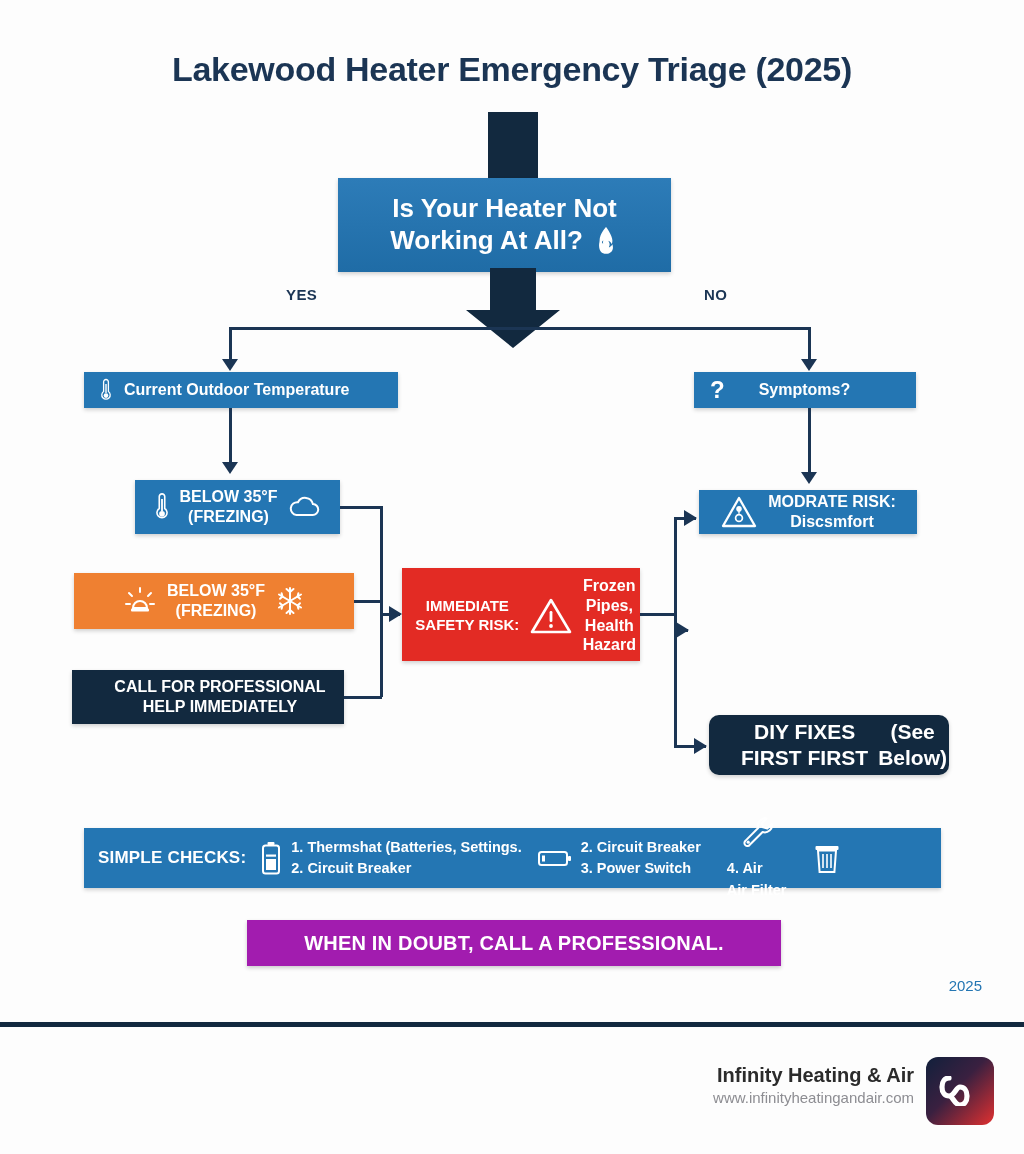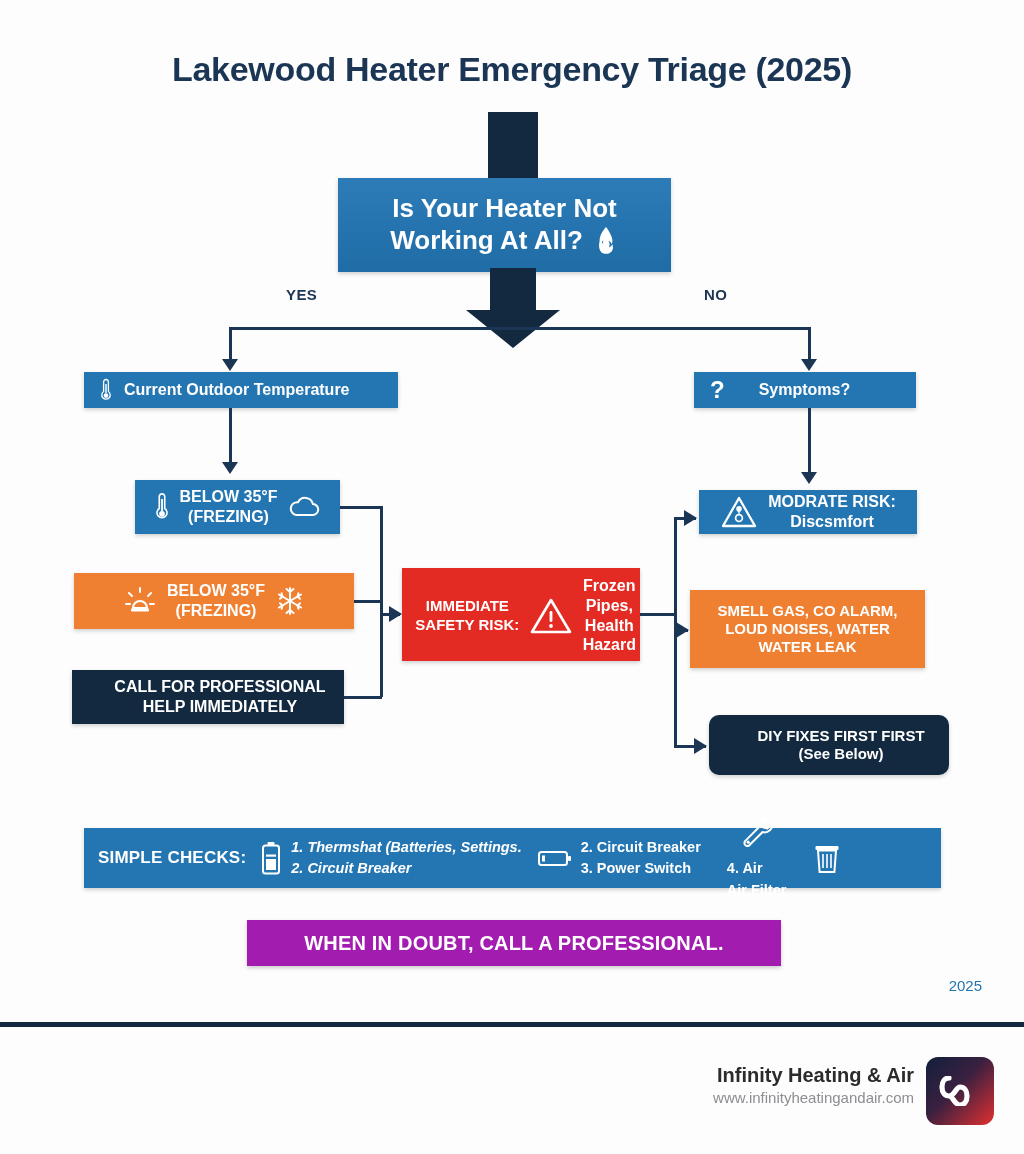--- a/index.html
+++ b/index.html
@@ -131,21 +131,21 @@
   #n-moderate {
     left: 699px; top: 490px; width: 218px; height: 44px;
     font-size: 16px; padding: 0 6px;
   }
   #n-smell {
     left: 690px; top: 590px; width: 235px; height: 78px;
     font-size: 15px; flex-direction: column; padding: 0 6px;
   }
   #n-diy {
     left: 709px; top: 715px; width: 240px; height: 60px;
-    font-size: 15px; flex-direction: column; border-radius: 10px;
+    font-size: 21px;  border-radius: 10px;
   }
 
   
   .row {
     display: flex;
     align-items: center;
     gap: 10px;
   }
   .col-text { display: flex; flex-direction: column; align-items: center; }
   .icon { display: inline-flex; align-items: center; justify-content: center; flex: 0 0 auto; }
@@ -385,35 +385,30 @@
           <circle cx="19" cy="23" r="3.4" fill="none" stroke="#fff" stroke-width="1.7"></circle>
         </svg>
       </span>
       <span class="col-text">
         <span>MODRATE RISK:</span>
         <span>Discsmfort</span>
       </span>
     </span>
   </div>
 
-  <div id="n-smell" class="node orange shadow">
-    <span>SMELL GAS, CO ALARM,</span>
-    <span>LOUD NOISES, WATER</span>
-    <span>WATER LEAK</span>
-  </div>
 
   <div id="n-diy" class="node navy shadow">
     <span>DIY FIXES FIRST FIRST</span>
     <span>(See Below)</span>
   </div>
 
   <div id="checks-bar">
     <span class="ck-title">SIMPLE CHECKS:</span>
 
-    <span class="ck-group" style="margin-left:14px;font-style:italic;">
+    <span class="ck-group" style="margin-left:14px;">
       <span class="icon">
         <svg width="22" height="34" viewBox="0 0 22 34" aria-hidden="true">
           <rect x="7.5" y="1" width="7" height="3" rx="1" fill="#fff"></rect>
           <rect x="3" y="4.5" width="16" height="28" rx="2.5" fill="none" stroke="#fff" stroke-width="2"></rect>
           <rect x="6" y="18" width="10" height="11" fill="#fff"></rect>
           <rect x="6" y="13.5" width="10" height="2.2" fill="#fff"></rect>
         </svg>
       </span>
       <span class="ck-lines">
         <span>1. Thermshat (Batteries, Settings.</span>

